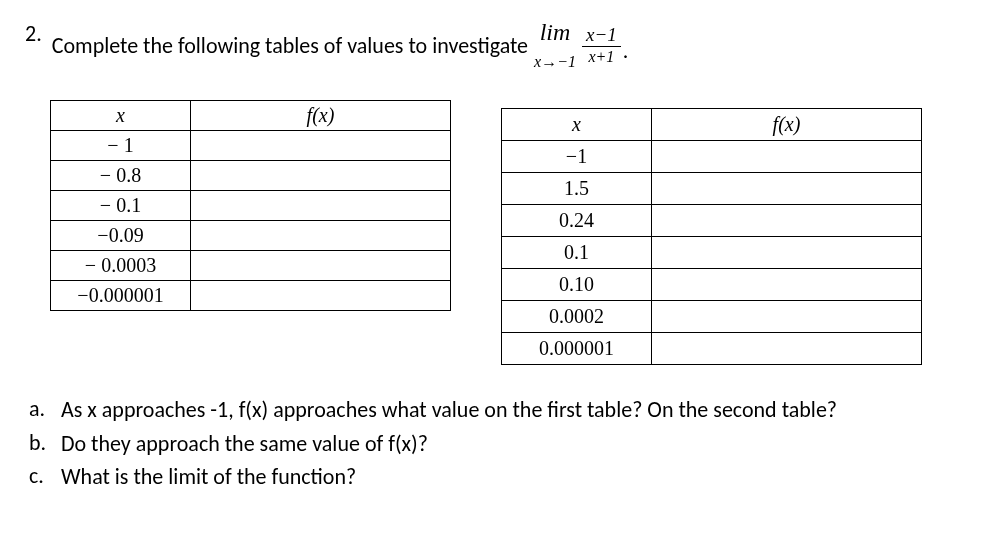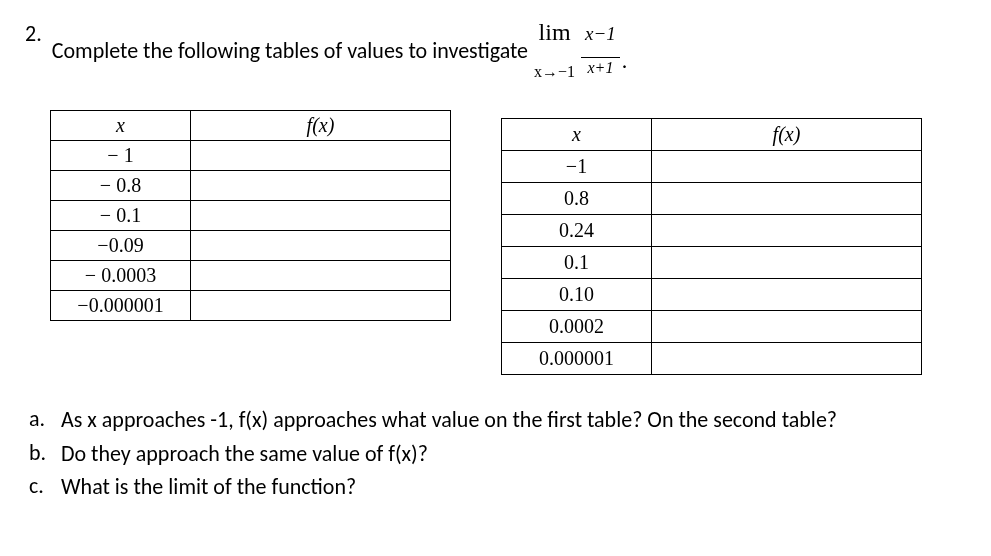--- a/index.html
+++ b/index.html
@@ -34,39 +34,40 @@
       display: inline-flex;
       align-items: center;
       margin-left: 6px;
       font-family: 'Cambria Math', 'Times New Roman', serif;
     }
     .lim-part {
       display: inline-flex;
       flex-direction: column;
       align-items: center;
       line-height: 1;
+      font-style: italic;
     }
     .lim-top {
       font-size: 24px;
     }
     .lim-bottom {
       font-size: 16px;
-      margin-top: 20px;
+      margin-top: 10px;
     }
     .fraction {
       display: inline-flex;
       flex-direction: column;
       align-items: center;
       margin-left: 6px;
       line-height: 1;
     }
     .frac-num {
       font-size: 19px;
       border-bottom: 1.5px solid #000;
-      padding: 0 4px 14px 4px;
+      padding: 0 4px 2px 4px;
       font-style: italic;
     }
     .frac-den {
       font-size: 16px;
       padding: 2px 4px 0 4px;
       font-style: italic;
     }
     .period {
       align-self: flex-end;
       margin-bottom: 6px;
@@ -192,21 +193,21 @@
           <th class="col-x">x</th>
           <th class="col-fx">f(x)</th>
         </tr>
       </thead>
       <tbody>
         <tr>
             <td class="col-x">−1</td>
             <td class="col-fx"></td>
           </tr>
         <tr>
-            <td class="col-x">0.8</td>
+            <td class="col-x">1.5</td>
             <td class="col-fx"></td>
           </tr>
         <tr>
             <td class="col-x">0.24</td>
             <td class="col-fx"></td>
           </tr>
         <tr>
             <td class="col-x">0.1</td>
             <td class="col-fx"></td>
           </tr>

